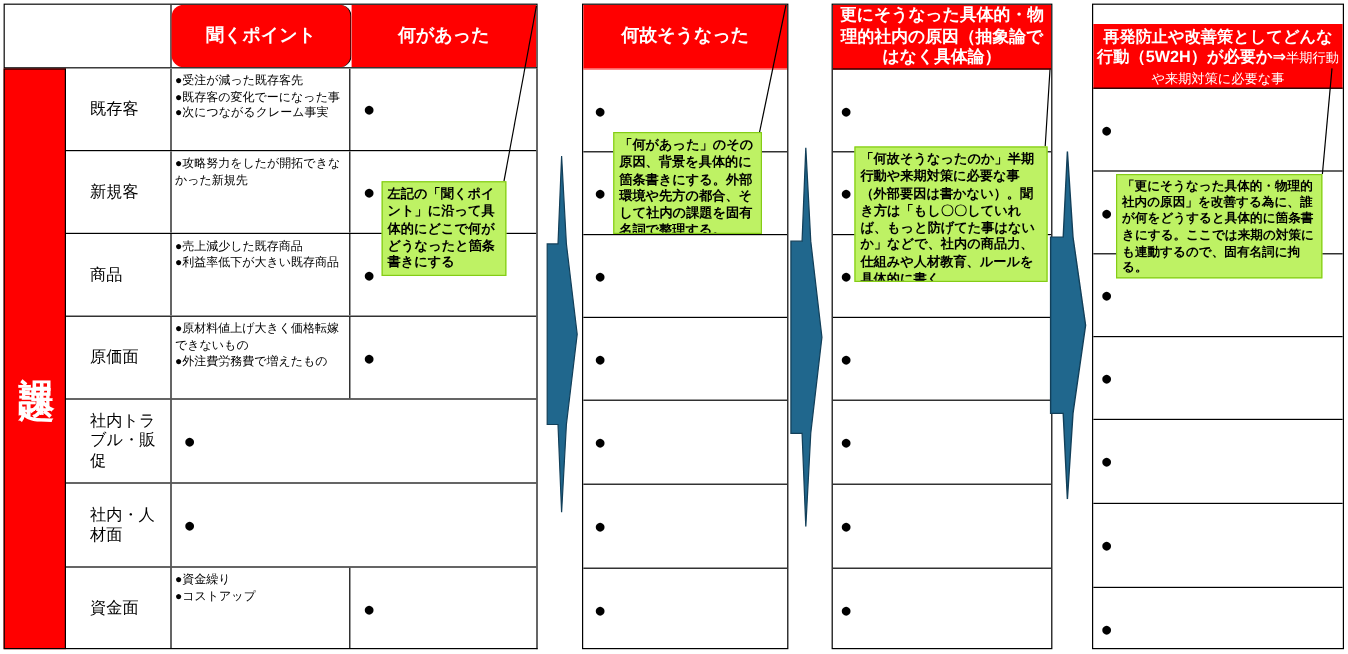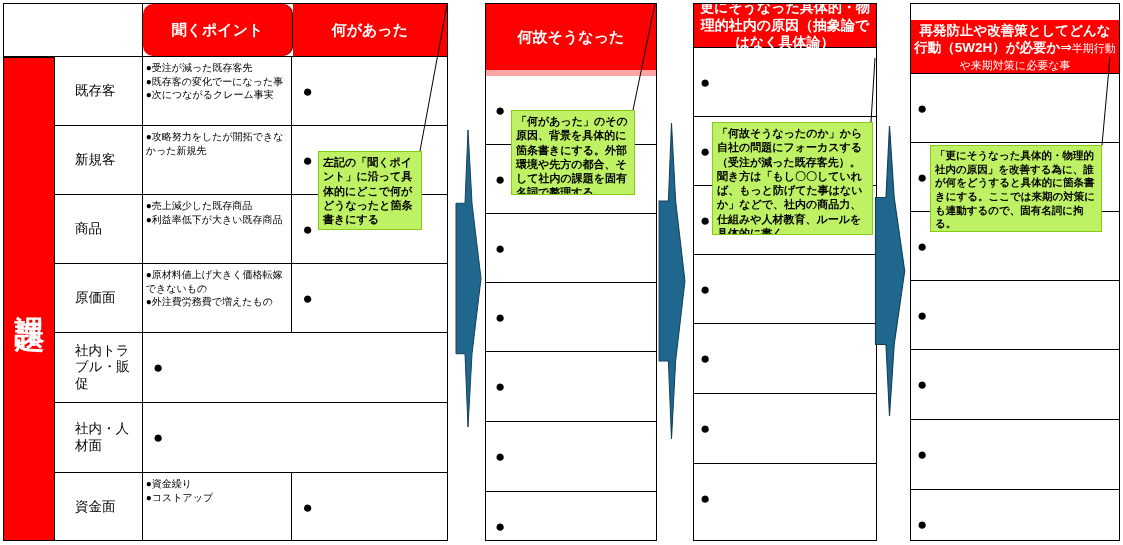--- a/index.html
+++ b/index.html
@@ -113,21 +113,21 @@
           <div>●資金繰り</div>
           <div>●コストアップ</div>
         </div>
         <div class="cell dot-cell">
           <span class="dot">●</span>
         </div>
       </div>
     </div>
 
   <div class="abs bordered" style="left:485px;top:3px;width:172px;height:538px;overflow:hidden;">
-    <div class="hcell red h-std" style="width:100%;height:72px;border-right:none;border-bottom:6px solid #fca5a5;">何故そうなった</div>
+    <div class="hcell red h-std" style="width:100%;height:54px;border-right:none;border-bottom:1px solid #fca5a5;">何故そうなった</div>
     <div id="colB">
         <div class="bcell" style="height: 69px; padding-left: 9px;">
           <span class="dot">●</span>
         </div>
         <div class="bcell" style="height: 69px; padding-left: 9px;">
           <span class="dot">●</span>
         </div>
         <div class="bcell" style="height: 69px; padding-left: 9px;">
           <span class="dot">●</span>
         </div>
@@ -140,21 +140,21 @@
         <div class="bcell" style="height: 70px; padding-left: 9px;">
           <span class="dot">●</span>
         </div>
         <div class="bcell" style="height: 68px; padding-left: 9px;">
           <span class="dot">●</span>
         </div>
       </div>
   </div>
 
   <div class="abs bordered" style="left:693px;top:3px;width:184px;height:538px;overflow:hidden;">
-    <div class="hcell red h-c" style="width:100%;height:44px;border-right:none;border-bottom:1px solid #000;">更にそうなった具体的・物理的社内の原因（抽象論ではなく具体論）</div>
+    <div class="hcell red h-c" style="width:100%;height:54px;border-right:none;border-bottom:1px solid #000;">更にそうなった具体的・物理的社内の原因（抽象論ではなく具体論）</div>
     <div id="colC">
         <div class="bcell" style="height: 69px; padding-left: 6px;">
           <span class="dot">●</span>
         </div>
         <div class="bcell" style="height: 69px; padding-left: 6px;">
           <span class="dot">●</span>
         </div>
         <div class="bcell" style="height: 69px; padding-left: 6px;">
           <span class="dot">●</span>
         </div>
@@ -214,16 +214,16 @@
 
   <svg class="abs overlay" style="left:0;top:0;" width="1123" height="545" viewBox="0 0 1123 545">
     <line x1="447" y1="5" x2="420" y2="151" stroke="#000" stroke-width="1"></line>
     <line x1="655" y1="4" x2="633" y2="110" stroke="#000" stroke-width="1"></line>
     <line x1="875" y1="58" x2="871" y2="122" stroke="#000" stroke-width="1"></line>
     <line x1="1110" y1="57" x2="1102" y2="145" stroke="#000" stroke-width="1"></line>
   </svg>
 
   <div class="abs note" style="left:318px;top:151px;width:104px;height:79px;">左記の「聞くポイント」に沿って具体的にどこで何がどうなったと箇条書きにする</div>
   <div class="abs note" style="left:511px;top:110px;width:124px;height:85px;">「何があった」のその原因、背景を具体的に箇条書きにする。外部環境や先方の都合、そして社内の課題を固有名詞で整理する。</div>
-  <div class="abs note" style="left:712px;top:122px;width:161px;height:113px;">「何故そうなったのか」から自社の問題にフォーカスする（受注が減った既存客先）。聞き方は「もし〇〇していれば、もっと防げてた事はないか」などで、社内の商品力、仕組みや人材教育、ルールを具体的に書く</div>
+  <div class="abs note" style="left:712px;top:122px;width:161px;height:113px;">「何故そうなったのか」半期行動や来期対策に必要な事（外部要因は書かない）。聞き方は「もし〇〇していれば、もっと防げてた事はないか」などで、社内の商品力、仕組みや人材教育、ルールを具体的に書く</div>
   <div class="abs note" style="left:930px;top:145px;width:172px;height:87px;font-size:10.5px;">「更にそうなった具体的・物理的社内の原因」を改善する為に、誰が何をどうすると具体的に箇条書きにする。ここでは来期の対策にも連動するので、固有名詞に拘る。</div>
 
 </div>
 
 </body></html>

